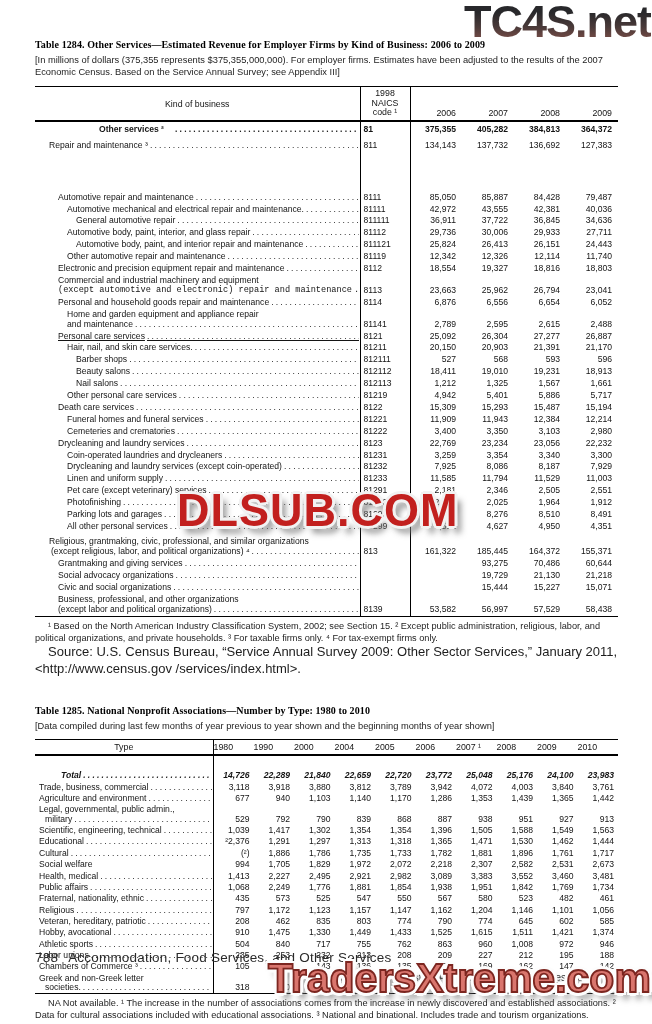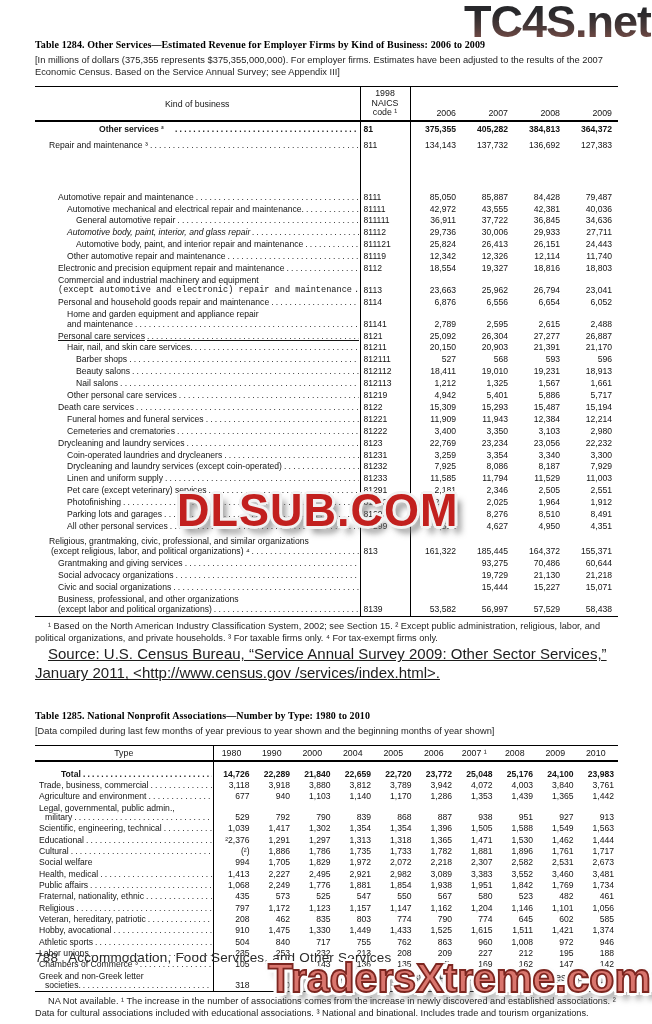--- a/index.html
+++ b/index.html
@@ -42,28 +42,28 @@
   #t1284 th.codeh{border-left:1px solid #000;border-right:1px solid #000;
     text-align:center;line-height:1.12;vertical-align:middle;}
   #t1284 th.yr{text-align:right;vertical-align:bottom;padding-right:6px;}
   #t1284 td.code{border-left:1px solid #000;border-right:1px solid #000;padding-left:3px;}
   #t1284 tr.gap td{padding-top:4.5px;}
   #t1284 tbody tr:first-child td{padding-top:3px;padding-bottom:1px;}
 
   
   #t1285 td{line-height:9.35px;}
   #t1285 th.typeh{text-align:center;vertical-align:middle;border-right:1px solid #000;}
-  #t1285 th.yr{text-align:center;vertical-align:middle;padding-right:4px;}
+  #t1285 th.yr{text-align:left;vertical-align:middle;padding-right:4px;}
   #t1285 td.lab{border-right:1px solid #000;}
   #t1285 td.val{padding-right:4px;}
-  #t1285 tbody tr:first-child td{padding-top:8px;padding-bottom:1px;}
+  #t1285 tbody tr:first-child td{padding-top:15px;padding-bottom:1px;font-style:italic;}
 
   
   .fnotes{margin-top:4px;font-size:9.2px;line-height:1.28;color:#1d1d1d;text-indent:13px;}
-  .fsource{font-size:15px;line-height:1.28;color:#1d1d1d;text-indent:13px;text-decoration:underline;}
+  .fsource{font-size:13px;line-height:1.28;color:#1d1d1d;text-indent:13px;}
 
   
   .pagefoot{position:absolute;left:35px;top:950px;font-size:13.5px;color:#2a2a2a;letter-spacing:.2px;}
   .pagefoot .pgnum{margin-right:10px;}
   .bureau{position:absolute;left:297px;top:972px;font-size:10px;color:#333;}
 
   
   .wm-top{
     position:absolute;top:-2px;right:1px;line-height:1.05;
     font-size:45px;font-weight:bold;letter-spacing:-1px;
@@ -184,21 +184,21 @@
             </div>
           </td>
           <td class="code">811111</td>
           <td class="val">36,911</td>
           <td class="val">37,722</td>
           <td class="val">36,845</td>
           <td class="val">34,636</td>
         </tr>
         <tr>
           <td class="lab">
-            <div class="labline" style="padding-left: 31px; font-style: italic;">
+            <div class="labline" style="padding-left: 31px;">
               <span class="txt">Automotive body, paint, interior, and glass repair</span>
               <span class="dots"></span>
             </div>
           </td>
           <td class="code">81112</td>
           <td class="val">29,736</td>
           <td class="val">30,006</td>
           <td class="val">29,933</td>
           <td class="val">27,711</td>
         </tr>

